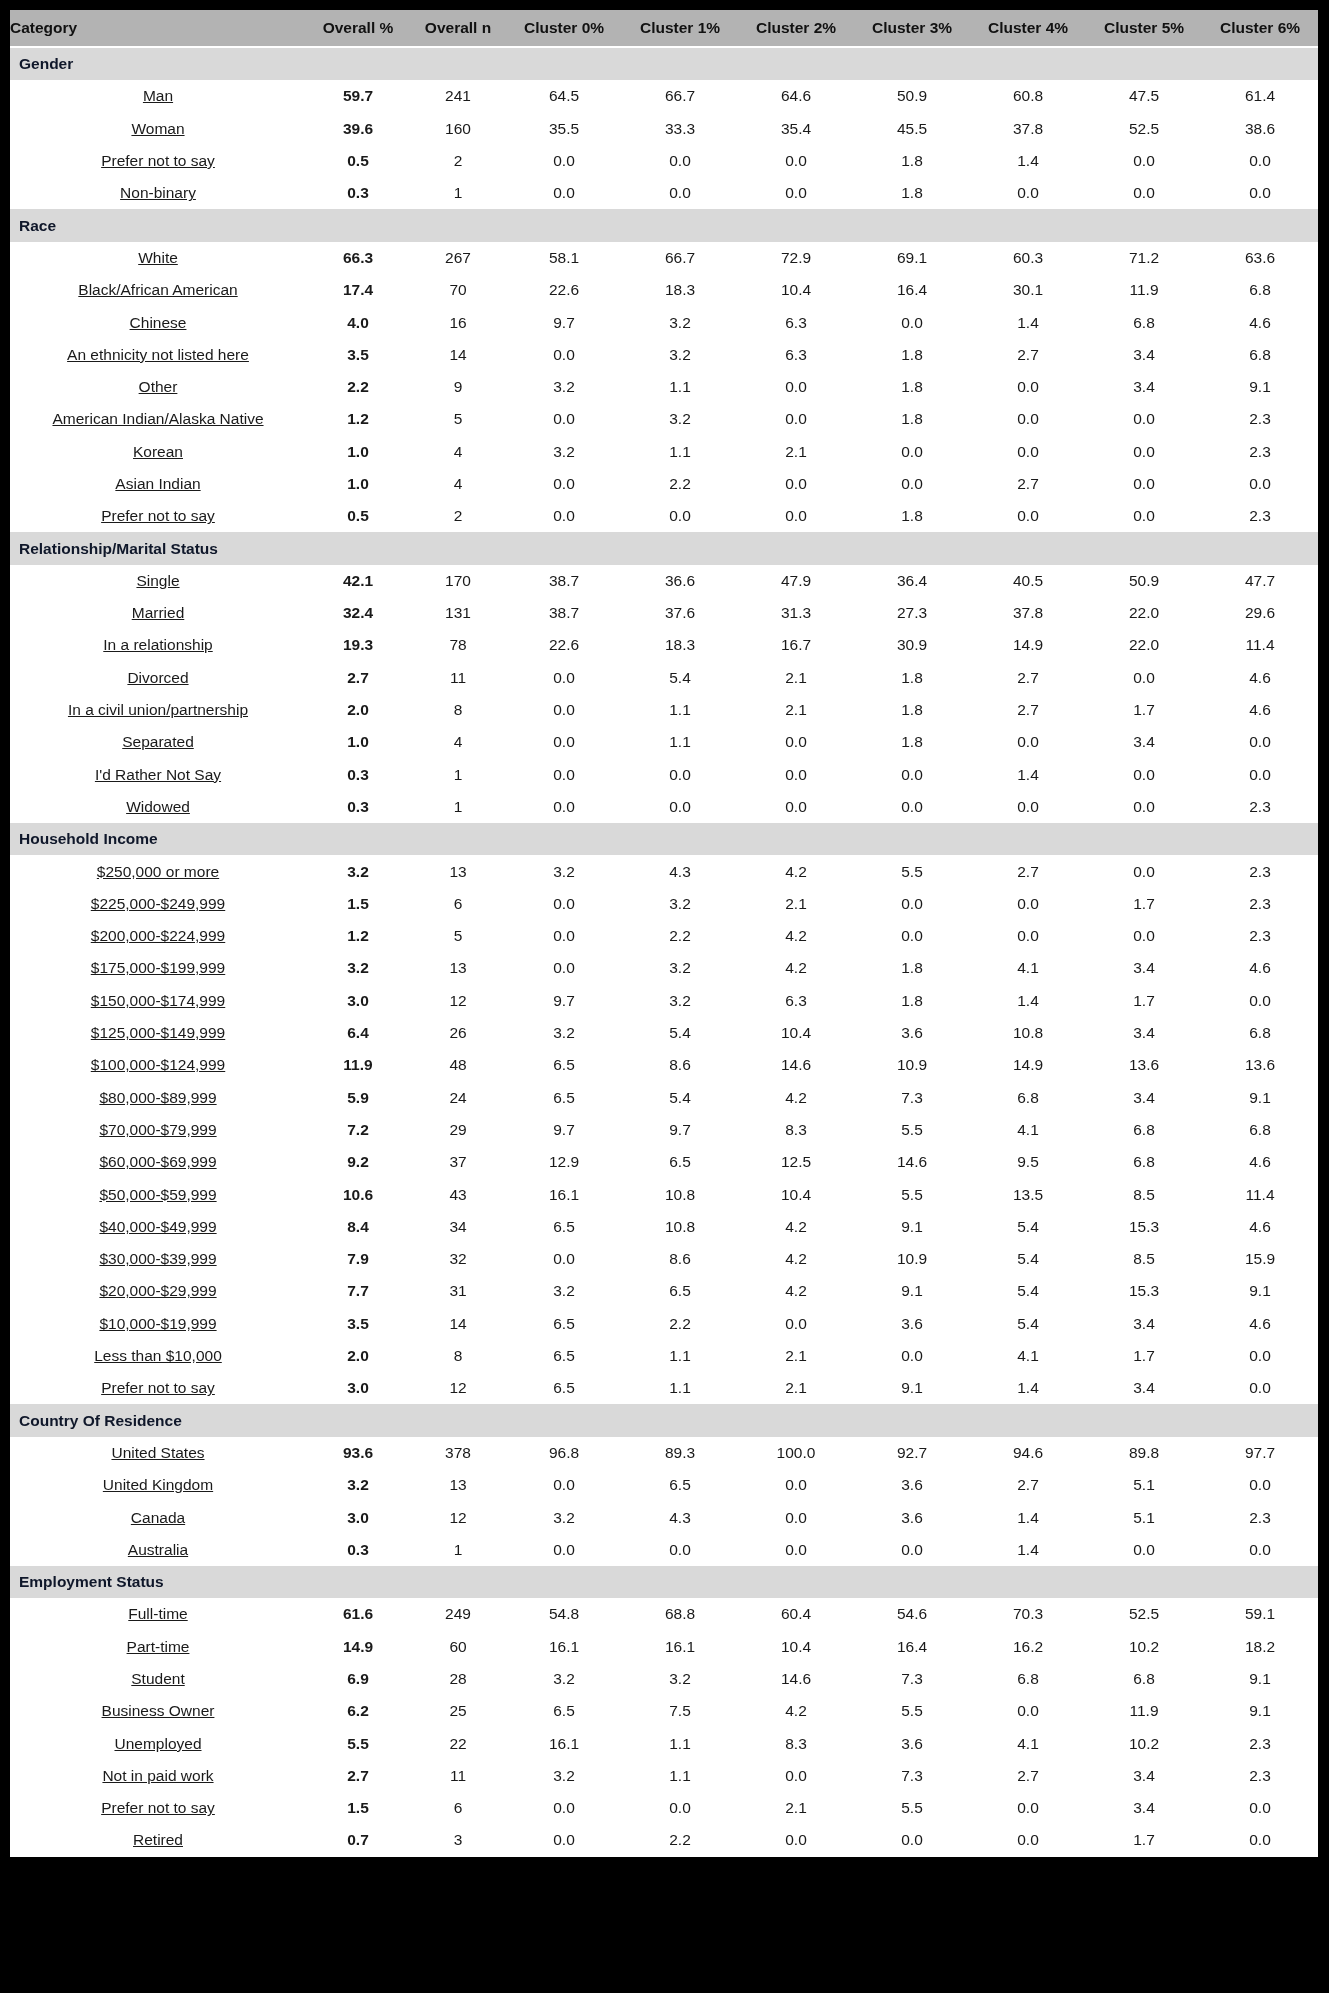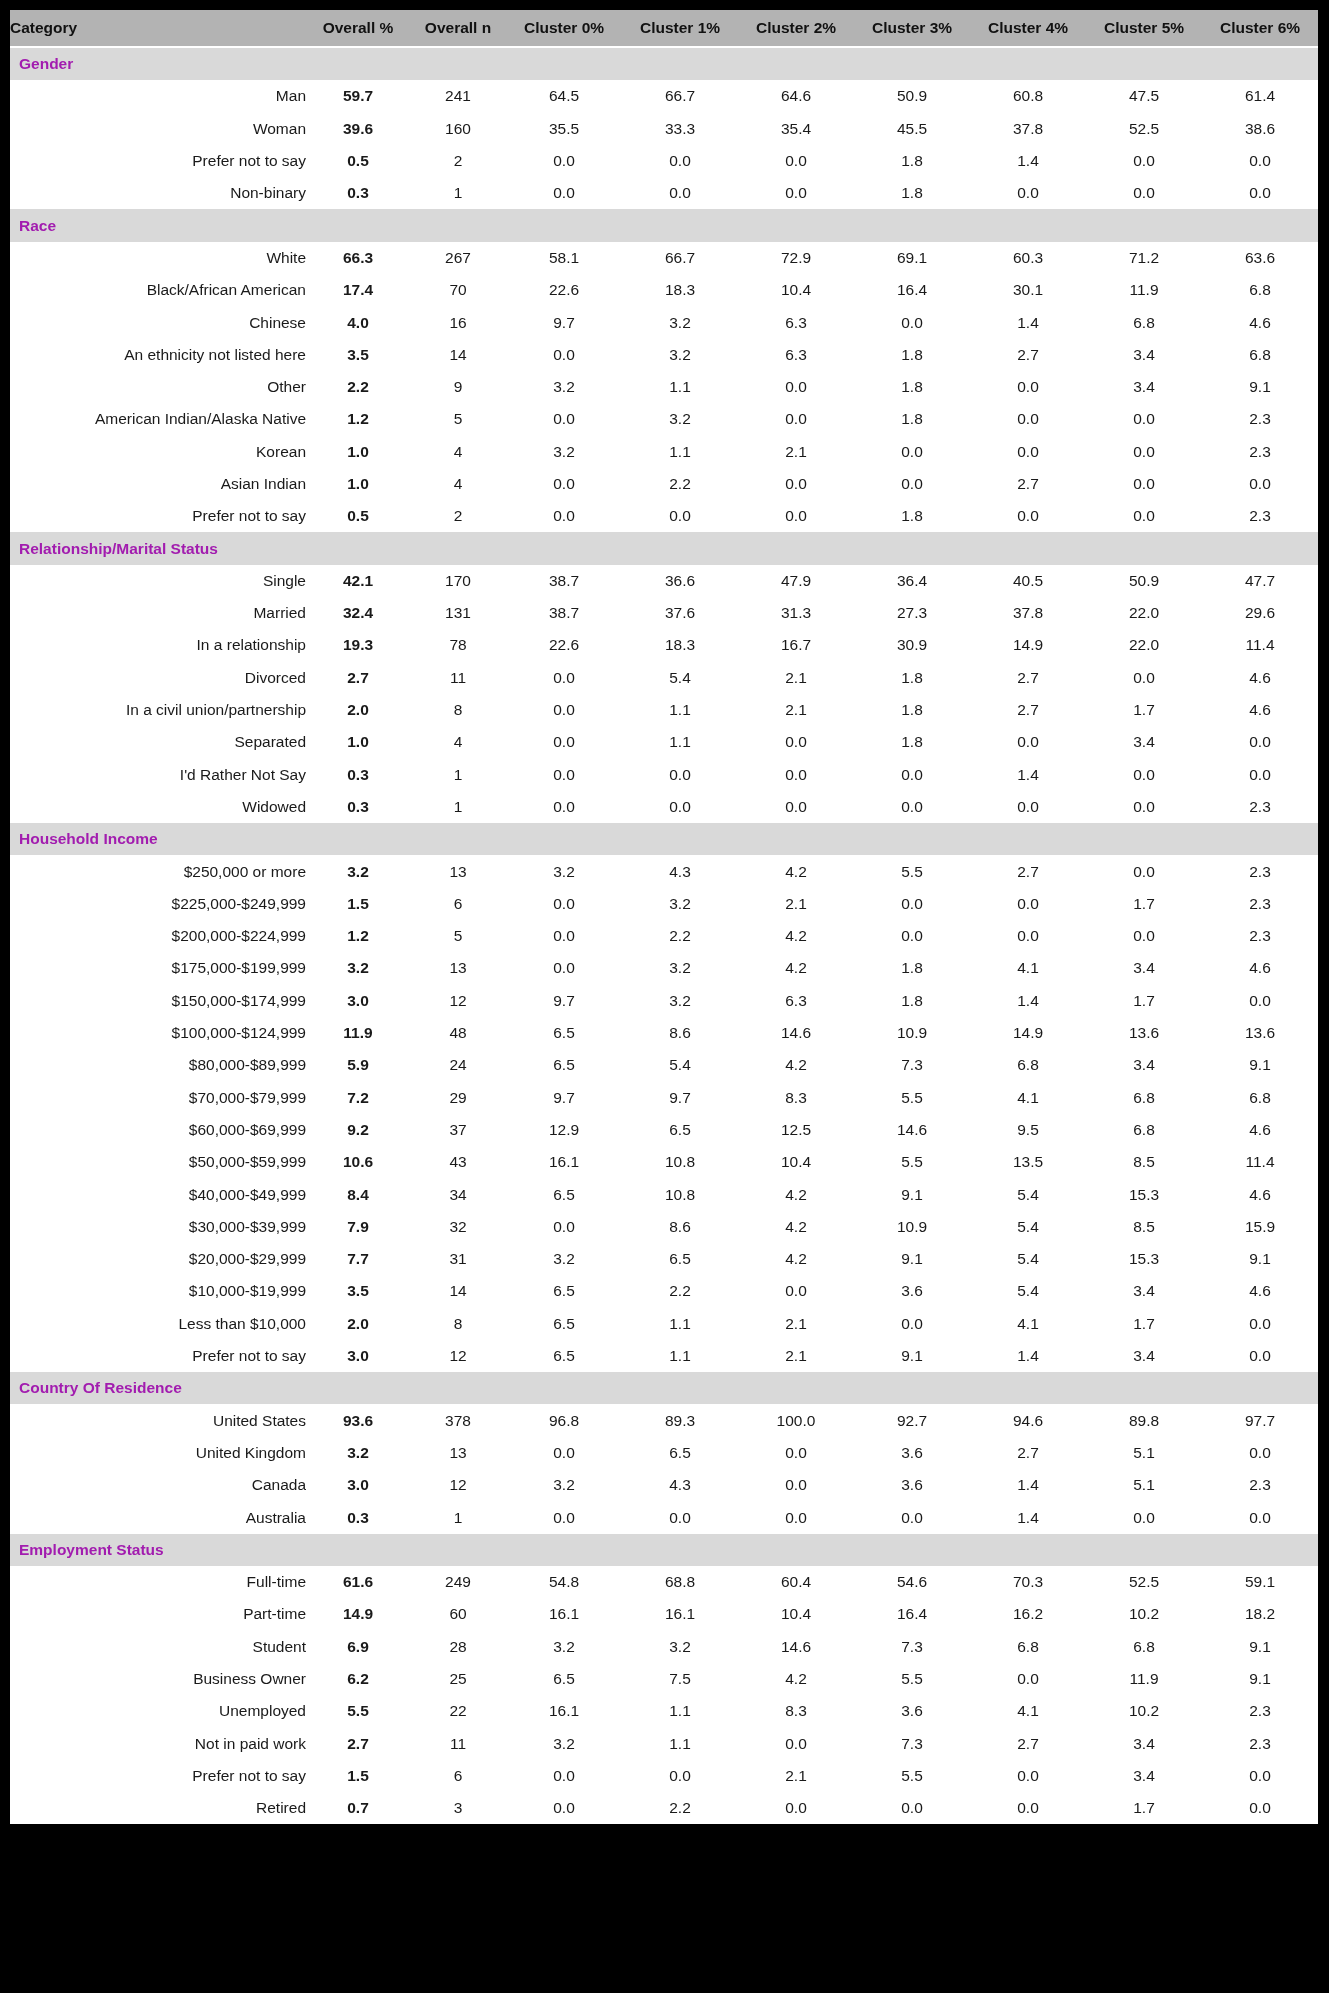--- a/index.html
+++ b/index.html
@@ -44,29 +44,30 @@
   }
   table.demo thead th.cat-col {
     text-align: left;
   }
   tr.section-row td {
     background: #d9d9d9;
     font-weight: bold;
     height: 32.3px;
     text-align: left;
     padding-left: 9px;
-    color: #a21caf;
+    color: #0f172a;
   }
   tr.data-row td {
     background: #ffffff;
     height: 32.3px;
   }
   td.cat-cell {
-    text-align: right;
+    text-align: center;
     padding-left: 9px;
+    text-decoration: underline;
   }
   td.num-cell {
     text-align: center;
   }
   td.overall-pct {
     font-weight: bold;
   }
 </style>
 </head>
 <body>
@@ -418,20 +419,32 @@
           <td class="num-cell">12</td>
           <td class="num-cell">9.7</td>
           <td class="num-cell">3.2</td>
           <td class="num-cell">6.3</td>
           <td class="num-cell">1.8</td>
           <td class="num-cell">1.4</td>
           <td class="num-cell">1.7</td>
           <td class="num-cell">0.0</td>
         </tr>
         <tr class="data-row">
+          <td class="cat-cell">$125,000-$149,999</td>
+          <td class="num-cell overall-pct">6.4</td>
+          <td class="num-cell">26</td>
+          <td class="num-cell">3.2</td>
+          <td class="num-cell">5.4</td>
+          <td class="num-cell">10.4</td>
+          <td class="num-cell">3.6</td>
+          <td class="num-cell">10.8</td>
+          <td class="num-cell">3.4</td>
+          <td class="num-cell">6.8</td>
+        </tr>
+        <tr class="data-row">
           <td class="cat-cell">$100,000-$124,999</td>
           <td class="num-cell overall-pct">11.9</td>
           <td class="num-cell">48</td>
           <td class="num-cell">6.5</td>
           <td class="num-cell">8.6</td>
           <td class="num-cell">14.6</td>
           <td class="num-cell">10.9</td>
           <td class="num-cell">14.9</td>
           <td class="num-cell">13.6</td>
           <td class="num-cell">13.6</td>

